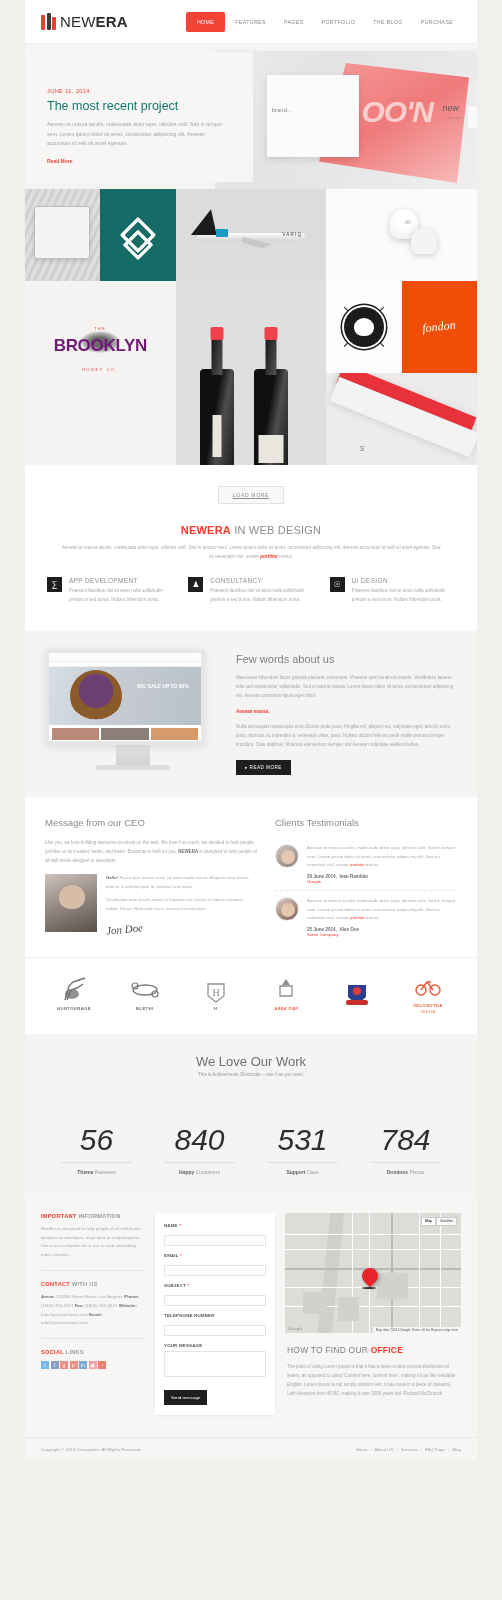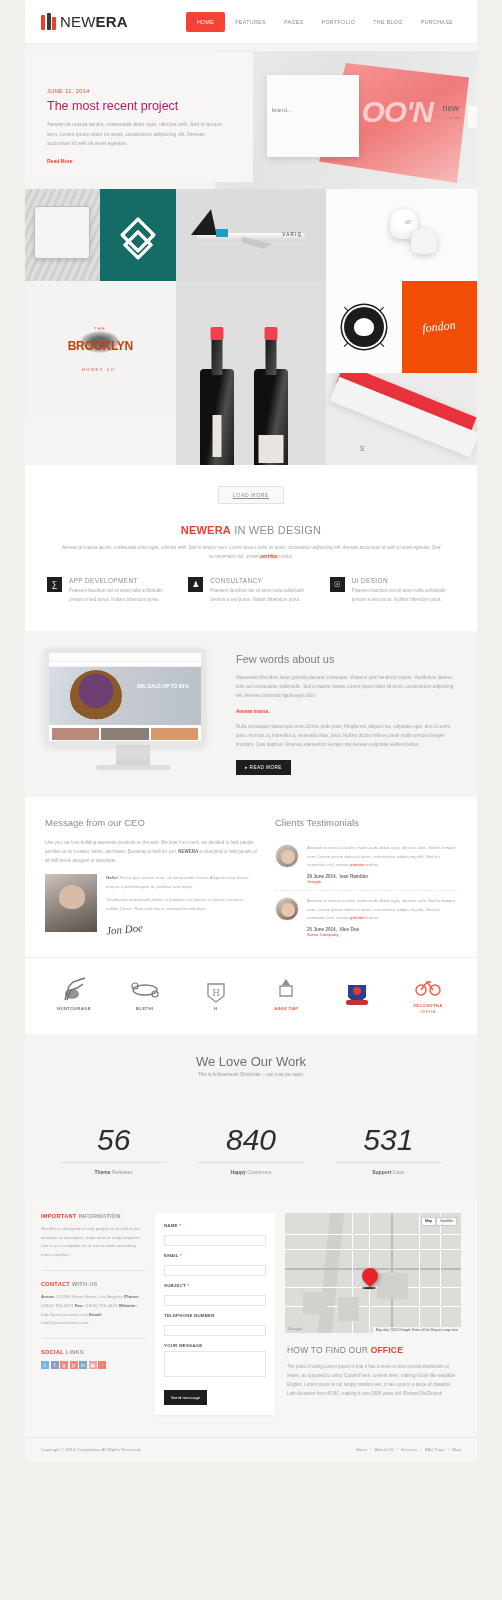--- a/index.html
+++ b/index.html
@@ -46,21 +46,21 @@
       background: #fbfbfb; box-shadow: 0 2px 6px rgba(0,0,0,.12); z-index:2; }
   .slide-lbl { position:absolute; z-index:4; font-size:6px; color:#8b8b8b; }
   .slide-lbl.brand { right:185px; top:56px; }
   .slide-lbl.new { right:18px; top:52px; font-size:9px; color:#5c5c5c; }
   .slide-lbl.small { right:16px; top:64px; font-size:4px; color:#b77; }
   .slide-ghost { position:absolute; right:44px; top:44px; z-index:3; font-size:30px;
       font-weight:700; color:rgba(255,255,255,.62); letter-spacing:-1px; font-style:italic; }
   .slide-card { position: absolute; left: 0; top: 8px; width: 228px; height: 130px;
                 background: #f7f6f4; padding: 36px 24px 0 22px; }
   .slide-date { font-size: 5.6px; letter-spacing: .4px; color: #ef4136; margin-bottom: 5px; }
-  .slide-title { font-size: 12.5px; color: #be185d; font-weight: 300; margin-bottom: 7px; }
+  .slide-title { font-size: 12.5px; color: #0f766e; font-weight: 300; margin-bottom: 7px; }
   .slide-text { font-size: 5.2px; line-height: 1.85; color: #a8a8a8; }
   .slide-more { display:inline-block; margin-top: 9px; font-size: 5px; font-weight: 700;
                 color: #ef4136; text-decoration: none; }
   .slide-arrow { position:absolute; right:0; top:62px; width:9px; height:22px; background:#fff;
                  opacity:.75; z-index:5; }
 
   
   .grid { display: grid; grid-template-columns: repeat(6, 1fr);
           grid-auto-rows: 46px; background: #f5f4f2; }
   .cell { position: relative; overflow: hidden; background: #ececec; }
@@ -89,21 +89,21 @@
       border-radius: 14px 14px 9px 9px; box-shadow: 0 2px 7px rgba(0,0,0,.2), inset 0 -6px 8px rgba(0,0,0,.06); }
   .c-glove .g2 { position:absolute; left:56%; top:42%; width:26px; height:26px; background:#f4f4f4;
       border-radius: 13px 13px 8px 8px; box-shadow: 0 2px 7px rgba(0,0,0,.18); }
   .c-glove .lbl{ position:absolute; left:52%; top:33%; font-size:5px; color:#9a9a9a; font-style:italic; }
   .c-brook    { grid-column: 1/3; grid-row: 3/6; background: #f4f3f1; }
   .c-brook .bee { position:absolute; left:50%; top:44%; transform:translate(-50%,-50%);
       width:40px; height:22px; background: radial-gradient(ellipse at 50% 50%, #6a6a6a 0 30%, rgba(120,120,120,.45) 60%, transparent 72%); }
   .c-brook .the { position:absolute; left:50%; top:33%; transform:translateX(-50%);
       font-size:3.6px; letter-spacing:1.6px; color:#e02b20; }
   .c-brook .nm  { position:absolute; left:50%; top:47%; transform:translate(-50%,-50%);
-      font-size:12px; font-weight:700; letter-spacing:-.3px; color:#c2410c; }
+      font-size:17px; font-weight:700; letter-spacing:-.3px; color:#701a75; }
   .c-brook .co  { position:absolute; left:50%; top:63%; transform:translateX(-50%);
       font-size:3.6px; letter-spacing:1.8px; color:#e02b20; }
   .c-bottle   { grid-column: 3/5; grid-row: 3/7; background: #dfdfdf; }
   .bot { position:absolute; bottom:-6px; width:34px; height:102px;
       background: linear-gradient(100deg,#101010 0 42%,#4e4e4e 62%,#1a1a1a 100%);
       border-radius: 4px 4px 5px 5px; }
   .bot:before{ content:""; position:absolute; left:50%; top:-34px; transform:translateX(-50%);
       width:11px; height:40px; background:linear-gradient(100deg,#151515,#555); }
   .bot .cap { position:absolute; left:50%; top:-42px; transform:translateX(-50%);
       width:13px; height:13px; background:#f0414c; border-radius:2px; }
@@ -521,20 +521,25 @@
       <div class="ach-item">
         <div class="ach-num">840</div>
         <div class="bar"></div>
         <div class="ach-lbl"><b>Happy</b><span> Customers</span></div>
       </div>
       <div class="ach-item">
         <div class="ach-num">531</div>
         <div class="bar"></div>
         <div class="ach-lbl"><b>Support</b><span> Case</span></div>
       </div>
+      <div class="ach-item">
+        <div class="ach-num">784</div>
+        <div class="bar"></div>
+        <div class="ach-lbl"><b>Dominos</b><span> Pizzas</span></div>
+      </div>
     </div>
   </div>
 
   <div class="fw">
     <div class="fw-col1">
       <h4><b>IMPORTANT</b><span> INFORMATION</span></h4>
       <p>NewEra is designed to help people of all skill levels designer or developer, huge nerd or early beginner. Use it as a complete kit or use to start something more complex.</p>
       <div class="fw-sep"></div>
       <h4><b>CONTACT</b><span> WITH US</span></h4>
       <p><b>Arena:</b><span> 123456 Street Name, Los Angeles </span><b>Phone:</b><span> (1800) 765-4321 </span><b>Fax:</b><span> (1800) 765-4321 </span><b>Website:</b><span> http://yoursitename.com </span><b>Email:</b><span> info@yoursitename.com</span></p>

